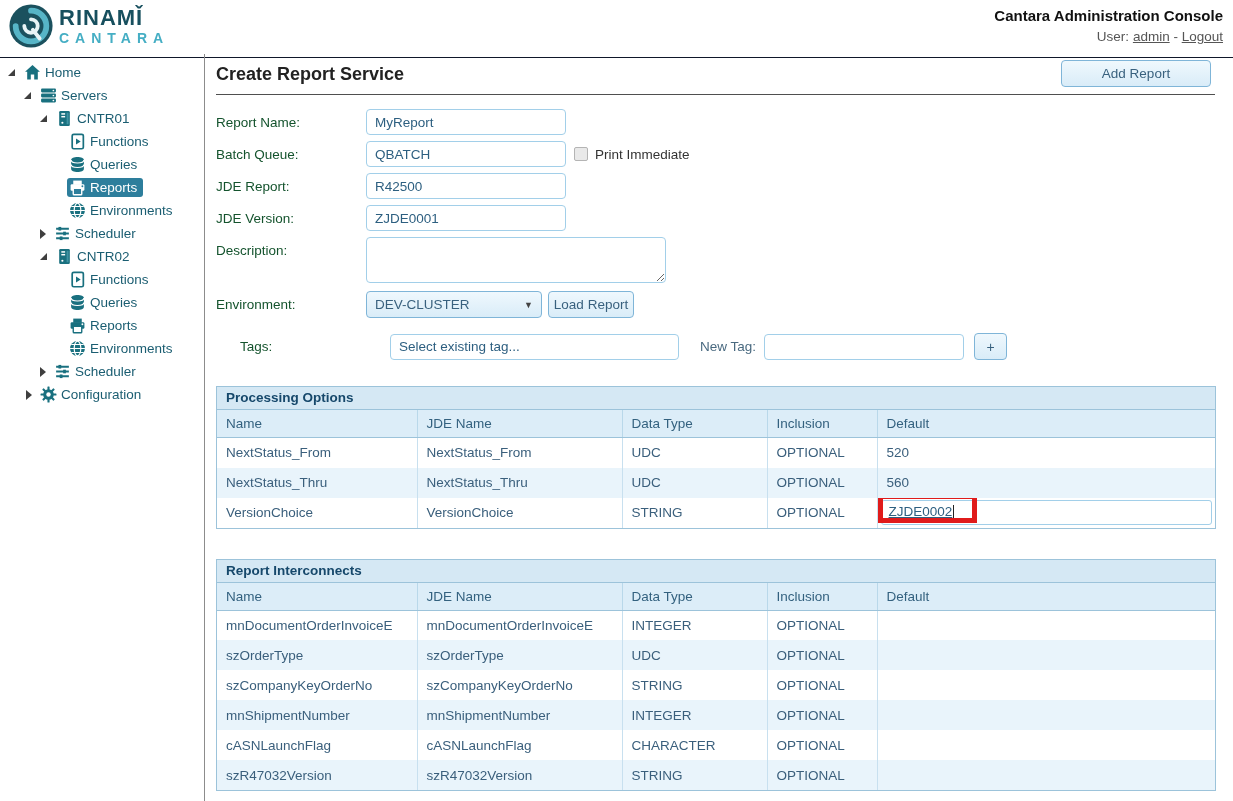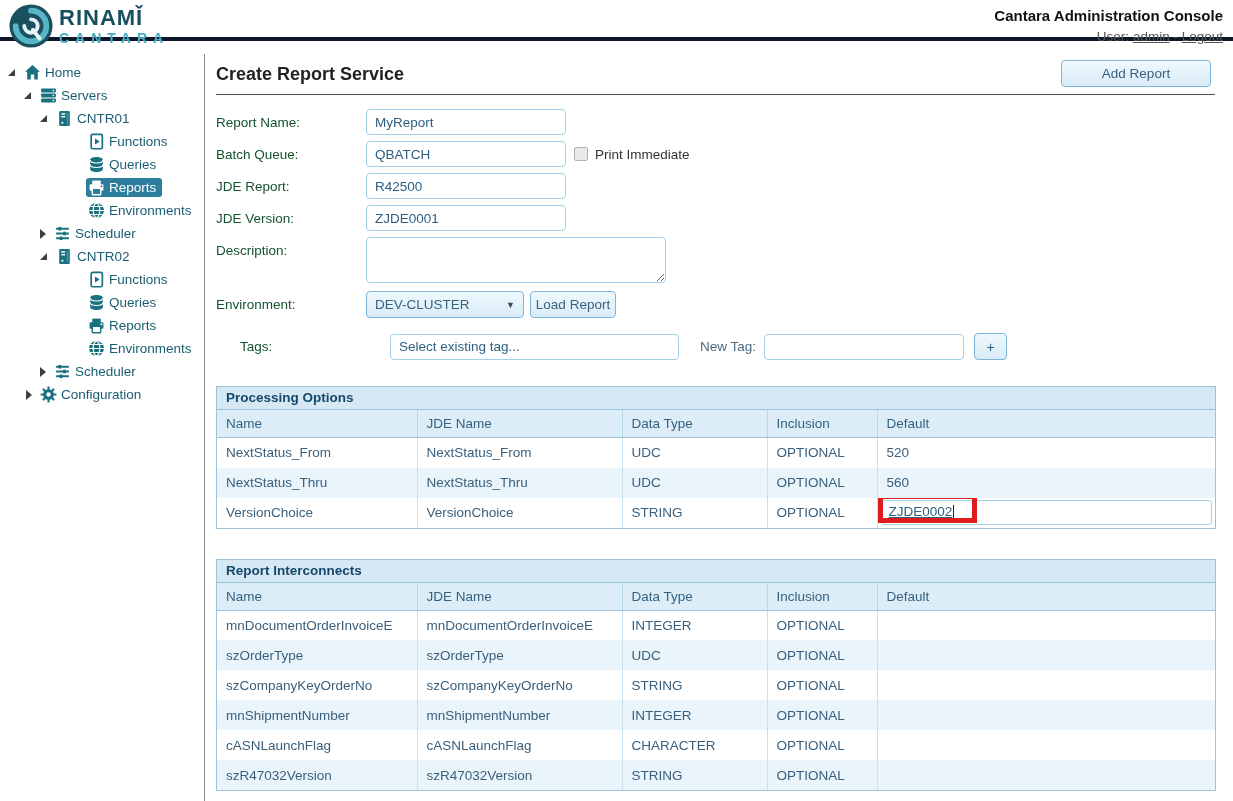--- a/index.html
+++ b/index.html
@@ -1,36 +1,36 @@
 <!DOCTYPE html>
 <html><head>
 <meta charset="utf-8">
 <style>
   * { margin:0; padding:0; box-sizing:border-box; }
   html,body { width:1233px; height:801px; background:#fff; overflow:hidden;
               font-family:"Liberation Sans", sans-serif; }
 
   
-  .topbar { position:absolute; left:0; top:0; width:1233px; height:41px;
-            border-bottom:4px solid #0f172a; background:#fff; }
+  .topbar { position:absolute; left:0; top:0; width:1233px; height:58px;
+            border-bottom:1px solid #0f172a; background:#fff; }
   .logo { position:absolute; left:8px; top:3px; display:flex; align-items:center; }
   .logo-badge { width:46px; height:46px; }
   .logo-text { margin-left:5px; line-height:1; }
   .logo-line1 { font-size:22px; font-weight:bold; letter-spacing:1px; color:#174f5e; }
   .logo-line2 { font-size:14px; font-weight:bold; letter-spacing:6px; color:#45aec4; margin-top:2px; }
   .app-title { position:absolute; right:10px; top:7px; font-size:15px; font-weight:bold; color:#111; }
   .user-line { position:absolute; right:10px; top:29px; font-size:13.5px; color:#555; }
   .user-line a { color:#555; text-decoration:underline; cursor:pointer; }
 
   
   .sidebar { position:absolute; left:0; top:54px; width:205px; height:747px;
              border-right:1px solid #8c8c8c; padding-top:7px; }
   .trow { display:flex; align-items:center; height:23px; font-size:13.5px; color:#1a5d71; cursor:pointer; }
   .lvl0 { padding-left:6px; } .lvl1 { padding-left:22px; }
-  .lvl2 { padding-left:38px; } .lvl3 { padding-left:70px; }
+  .lvl2 { padding-left:38px; } .lvl3 { padding-left:51px; }
   .arrow { flex:0 0 16px; height:12px; position:relative; }
   .arrow.exp::after { content:""; position:absolute; left:2px; top:2px;
        border-bottom:7px solid #3f3f3f; border-left:7px solid transparent; }
   .arrow.col::after { content:""; position:absolute; left:4px; top:1px;
        border-left:6px solid #3f3f3f; border-top:5px solid transparent; border-bottom:5px solid transparent; }
   .node { display:flex; align-items:center; gap:4px; padding:1px 6px 1px 2px; border-radius:3px; }
   .node.sel { background:#2d7e9c; color:#fff; }
   .ticon { width:17px; height:17px; display:inline-flex; }
   .ticon svg { width:17px; height:17px; }
 
@@ -50,21 +50,21 @@
           font-size:13.5px; color:#2d5f80; font-family:"Liberation Sans", sans-serif; outline:none; }
   .w180 { width:200px; } .w302 { width:289px; }
   .tbox::placeholder { color:#2d5f80; opacity:1; }
   .checkbox { width:14px; height:14px; background:#e9e9e9; border:1px solid #b4b4b4;
               border-radius:2px; margin-left:8px; cursor:pointer; }
   .cb-label { font-size:13.5px; color:#333; margin-left:7px; }
   .desc-row { align-items:flex-start; margin-top:2px; }
   .desc-row .flabel { padding-top:6px; }
   textarea.tbox { width:300px; height:46px; resize:both; }
   .env-row { margin-top:8px; }
-  .select { width:158px; height:27px; display:flex; align-items:center; justify-content:space-between;
+  .select { width:176px; height:27px; display:flex; align-items:center; justify-content:space-between;
             padding:0 8px; cursor:pointer; }
   .select .sel-arrow { font-size:9px; color:#444; }
   .load-report { width:86px; height:27px; margin-left:6px; }
   .tags-row { margin-top:15px;margin-left:24px; }
   .newtag-label { font-size:13.5px; color:#4a6a80; margin-left:21px; width:64px; }
   .plus-btn { width:33px; height:27px; margin-left:10px; font-size:14px; }
 
   
   .panel { width:1000px; border:1px solid #9cc3da; margin-top:26px; }
   .panel.second { margin-top:30px; }

